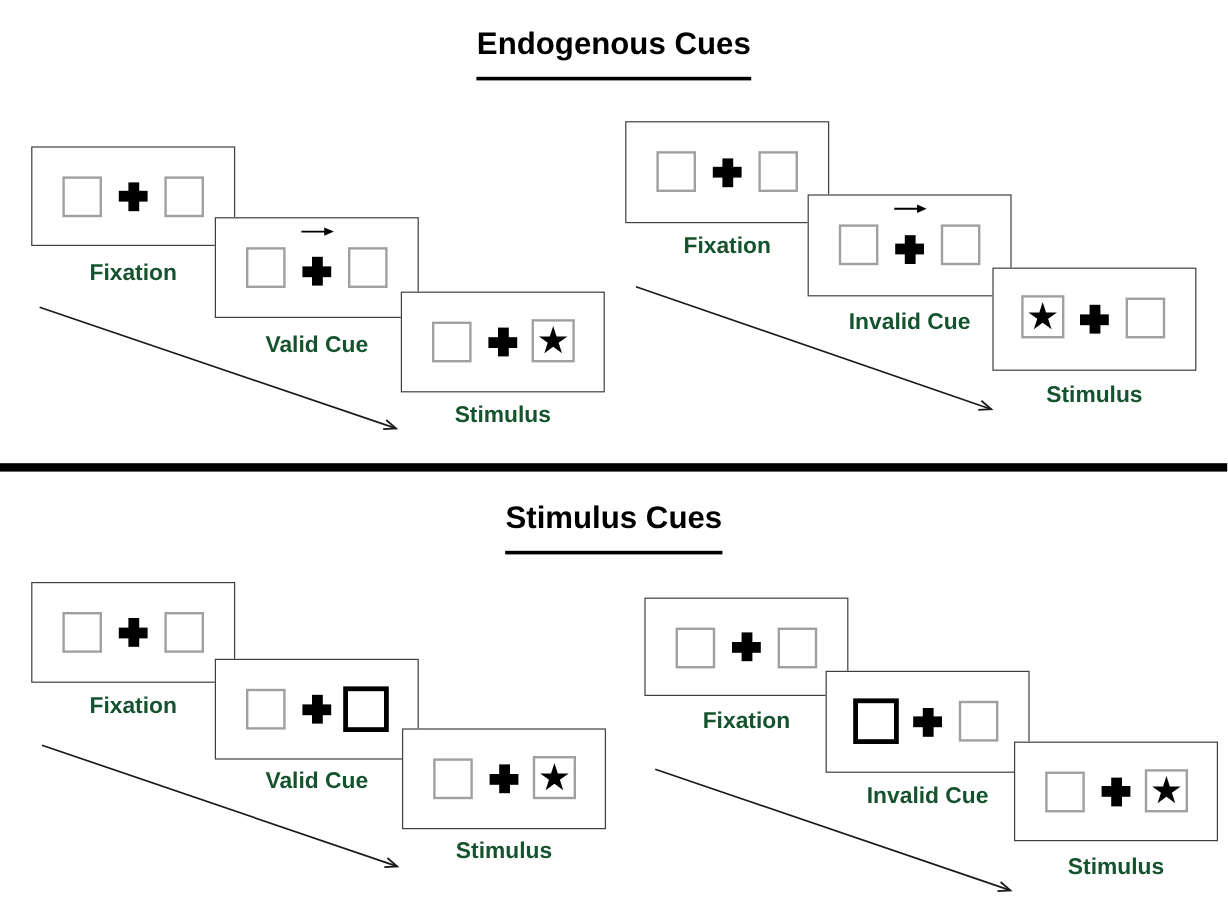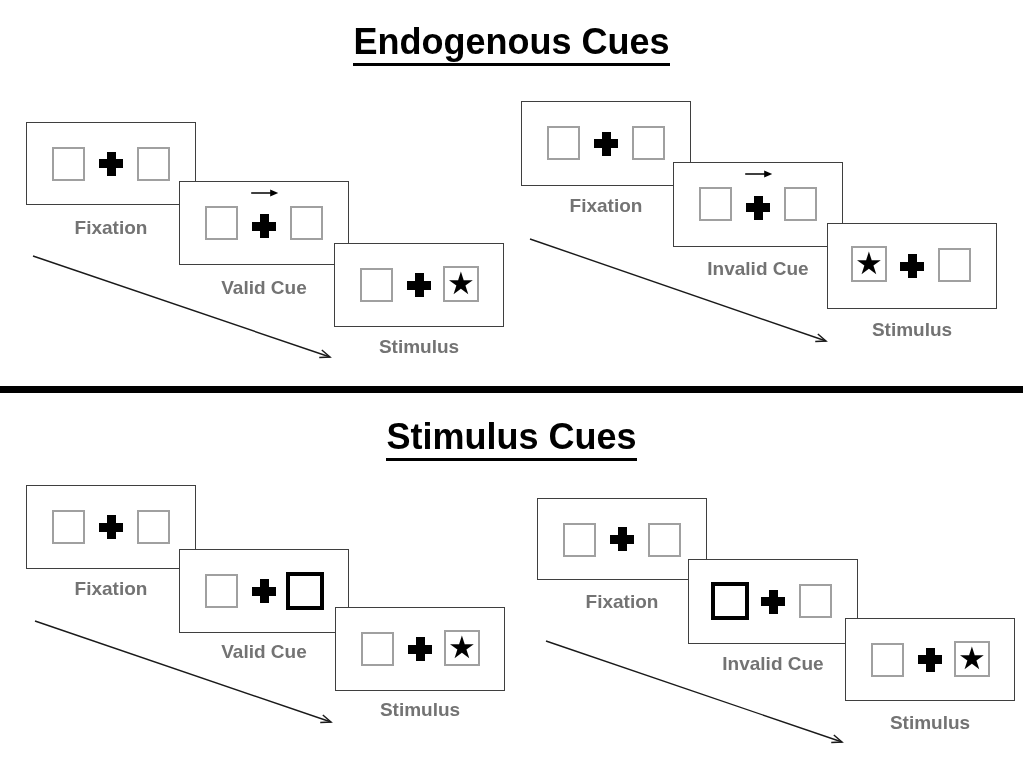--- a/index.html
+++ b/index.html
@@ -3,22 +3,22 @@
 <meta charset="utf-8">
 <style>
   html,body { margin:0; padding:0; background:#ffffff; }
   .page {
     position:relative; width:1023px; height:767px; overflow:hidden;
     background:#ffffff; font-family:"Liberation Sans", sans-serif; color:#000;
   }
   .arrows-layer { position:absolute; left:0; top:0; width:1023px; height:767px; pointer-events:none; }
   .section-title { position:absolute; left:0; width:100%; text-align:center; }
   .section-title span {
-    display:inline-block; font-size:36px; font-weight:bold; letter-spacing:0px;
-    border-bottom:3px solid #000; padding-bottom:1px; line-height:1.1;
+    display:inline-block; font-size:26px; font-weight:bold; letter-spacing:0px;
+    border-bottom:3px solid #000; padding-bottom:13px; line-height:1.1;
   }
   .title-endo { top:22px; }
   .title-exo  { top:417px; }
   .divider { position:absolute; left:0; top:386px; width:1023px; height:7px; background:#000; }
   .panel {
     position:absolute; background:#ffffff; border:1px solid #3f3f3f; box-sizing:border-box;
   }
   .box {
     position:absolute; width:33px; height:34px; box-sizing:border-box;
     border:2px solid #a0a0a0; background:#ffffff;
@@ -32,21 +32,21 @@
   .thick-box { width:38px; height:38px; top:22px; border:4px solid #000; }
   .thick-box.box-left  { left:22px; }
   .thick-box.box-right { left:106px; }
   .plus { position:absolute; left:50%; top:50%; transform:translate(-50%,-50%); width:24px; height:24px; }
   .plus::before { content:""; position:absolute; left:0; top:50%; margin-top:-4.5px; width:24px; height:9px; background:#000; }
   .plus::after  { content:""; position:absolute; top:0; left:50%; margin-left:-4.5px; width:9px; height:24px; background:#000; }
   .panel.cue-arrowed .plus { top:54%; }
   .cue-arrow { position:absolute; left:50%; top:5px; transform:translateX(-46%); }
   .step-label {
     position:absolute; width:170px; text-align:center;
-    font-size:19px; font-weight:bold; color:#737373; line-height:1.1; white-space:nowrap;
+    font-size:19px; font-weight:bold; color:#14532d; line-height:1.1; white-space:nowrap;
   }
 </style>
 </head>
 <body>
 
 <div class="page">
 
   <svg class="arrows-layer" viewBox="0 0 1023 767" width="1023" height="767">
     <defs>
       <marker id="ah" markerWidth="16" markerHeight="16" refX="11" refY="5" orient="auto" markerUnits="userSpaceOnUse">

